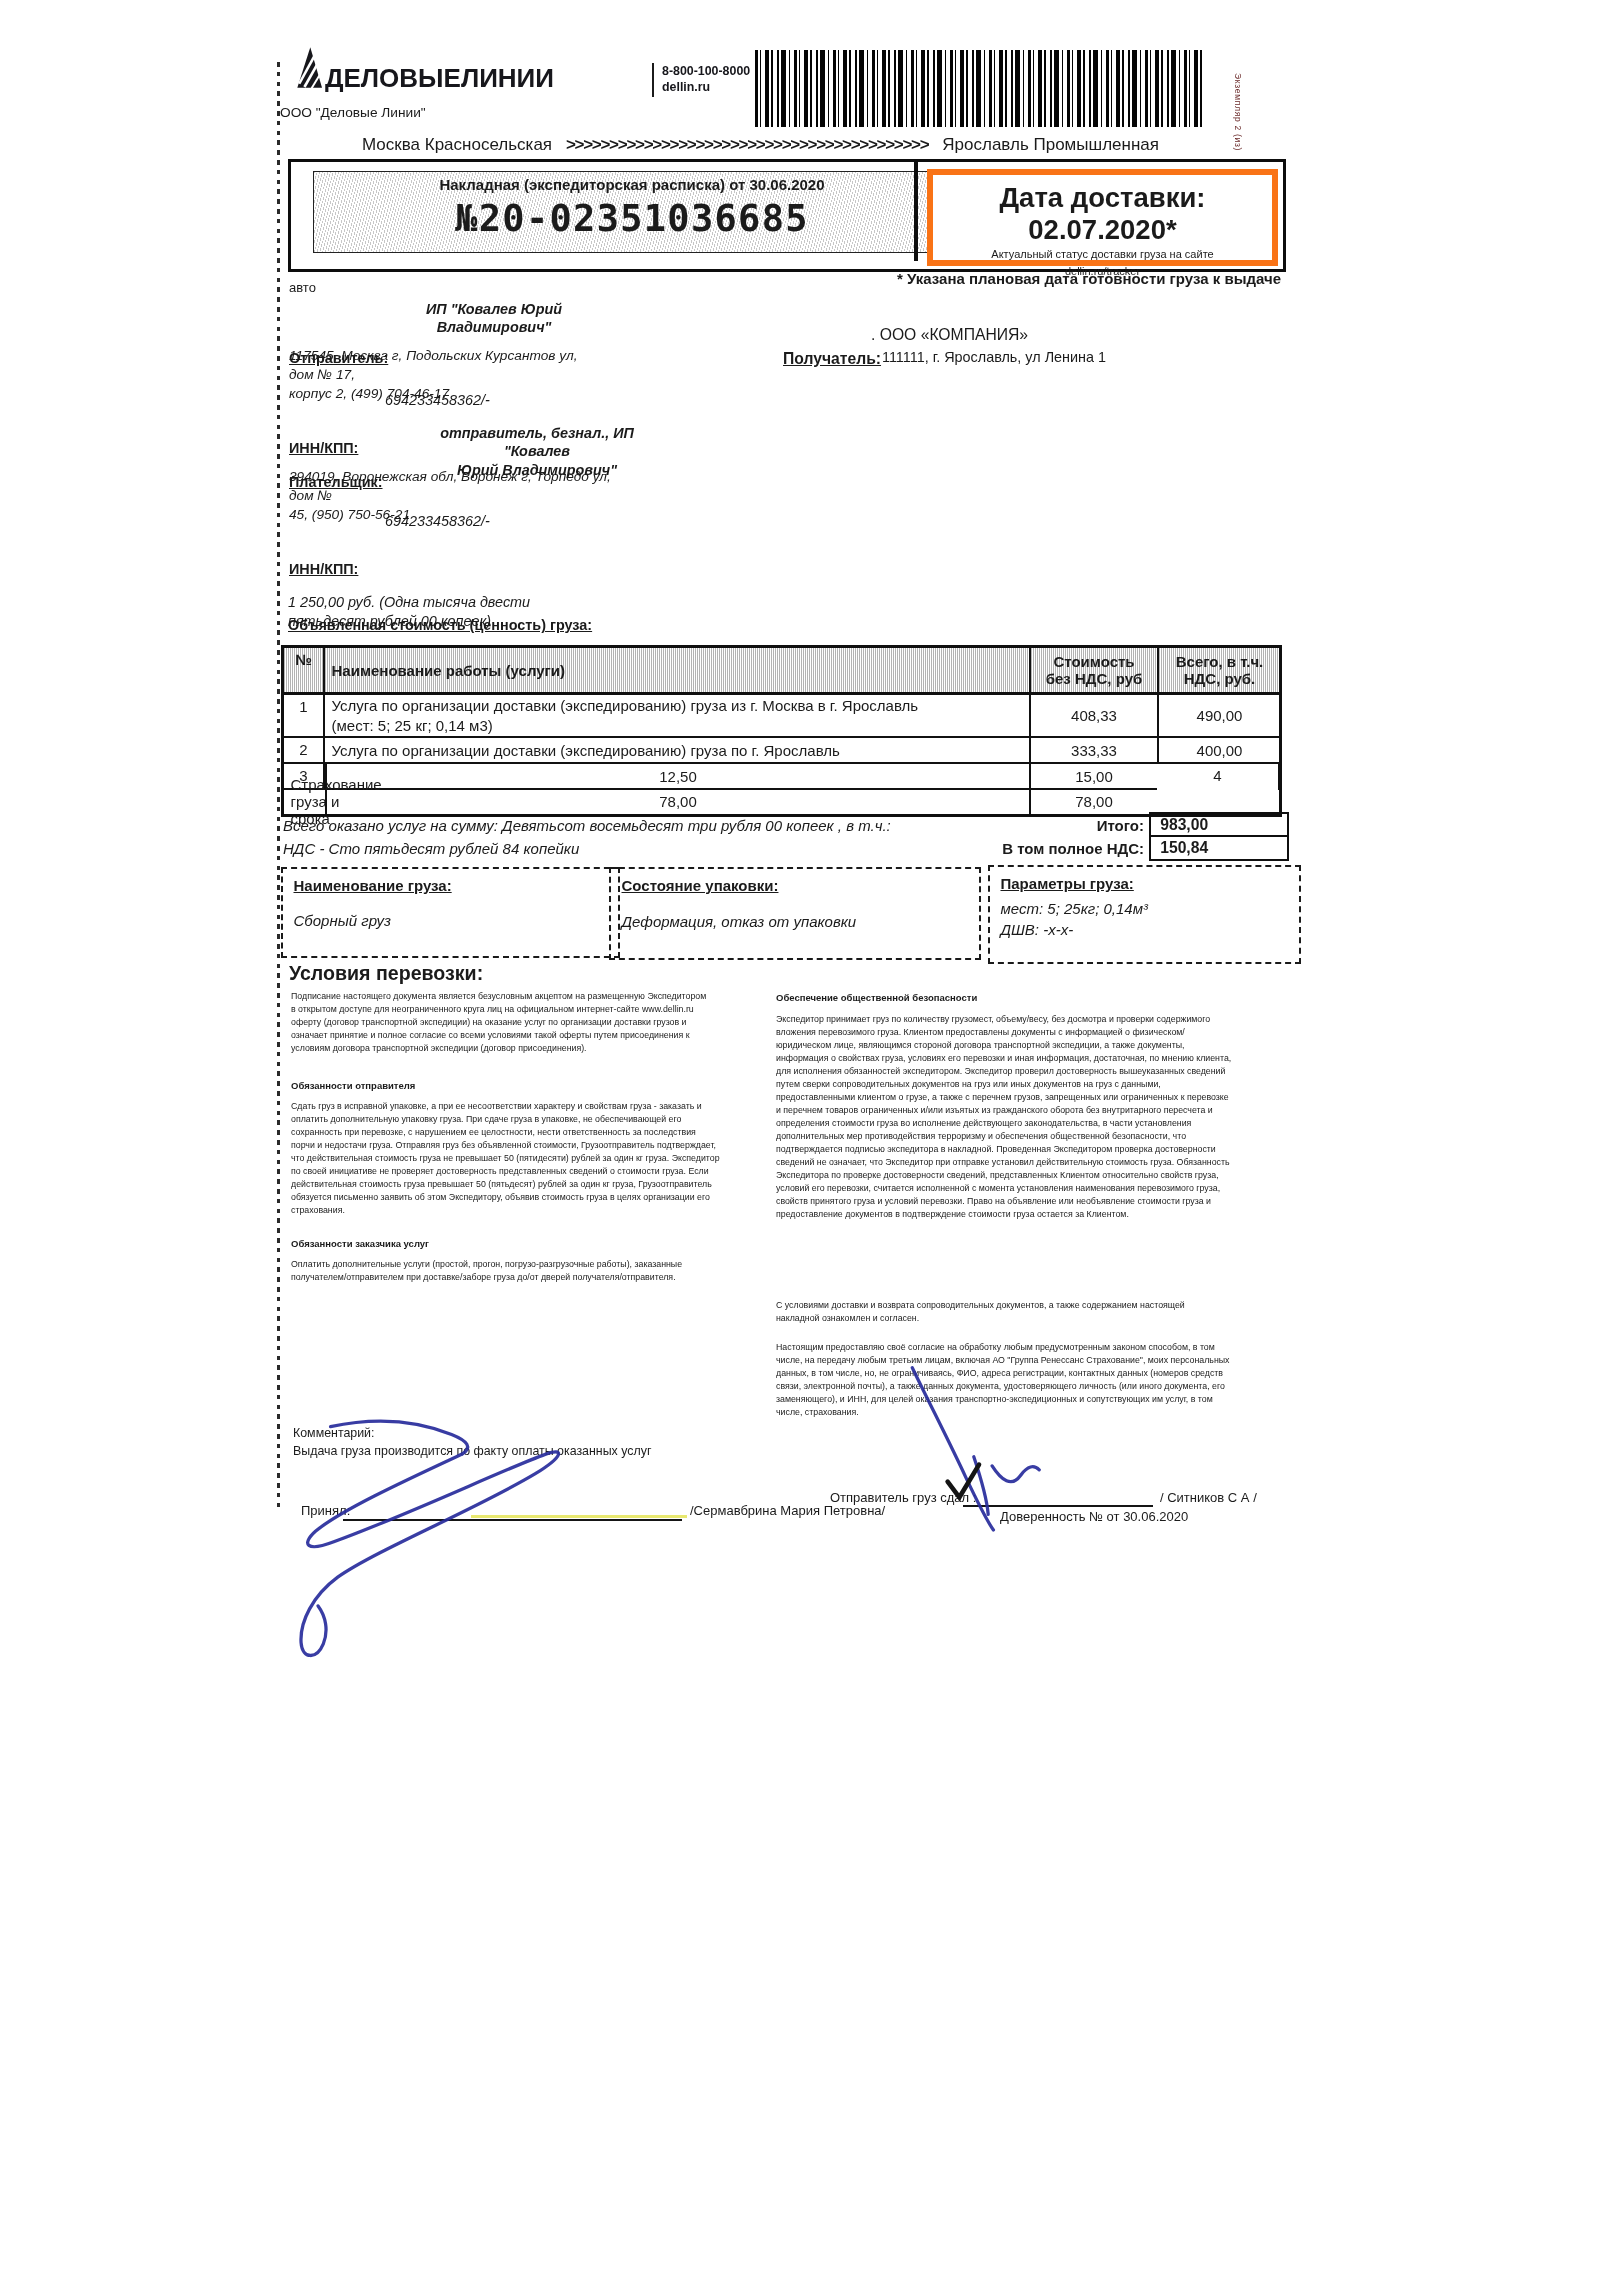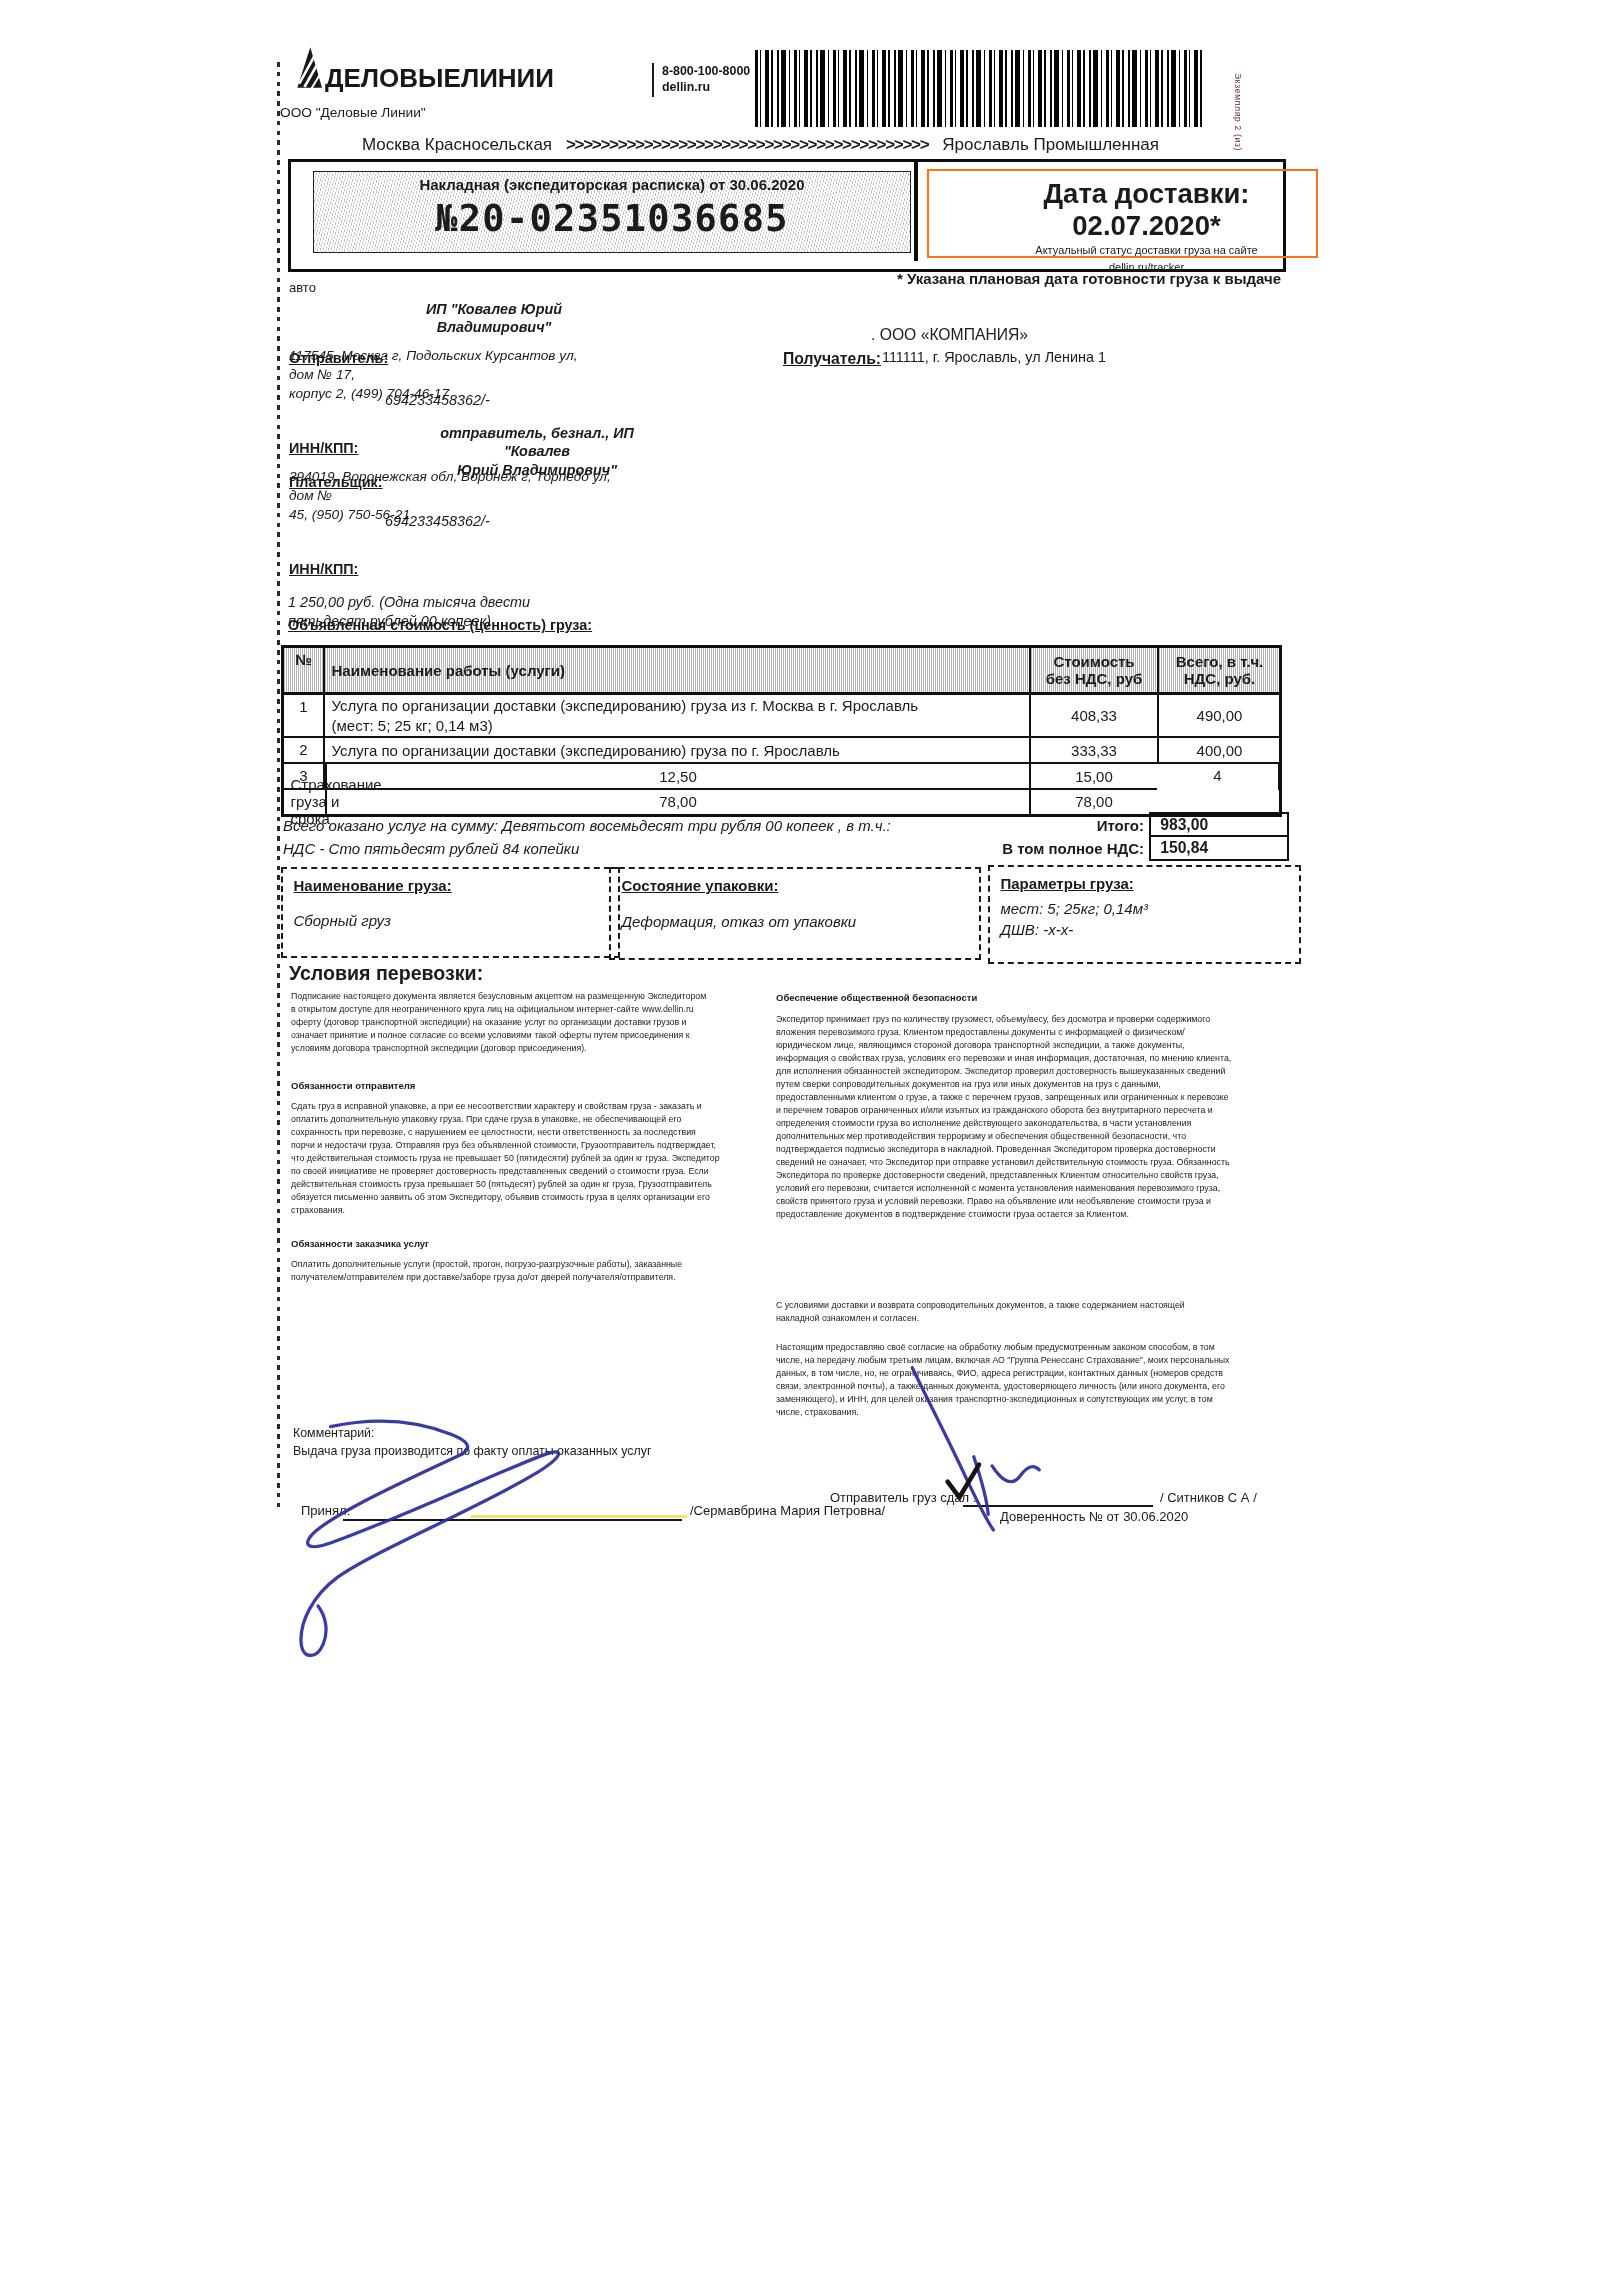--- a/index.html
+++ b/index.html
@@ -23,24 +23,24 @@
 
   .barcode{background-image:repeating-linear-gradient(90deg,
       #050505 0 2.6px,#fff 2.6px 4.6px,#050505 4.6px 5.9px,#fff 5.9px 10.5px,
       #050505 10.5px 14.4px,#fff 14.4px 16.4px,#050505 16.4px 17.7px,#fff 17.7px 22px,
       #050505 22px 23.6px,#fff 23.6px 26px,#050505 26px 31px,#fff 31px 34px,
       #050505 34px 35px,#fff 35px 39px);}
 
   
   .wb-outer{border:3.9px solid #0d0d0d;}
   .hatch-diag{background-image:repeating-linear-gradient(105deg,rgba(30,30,30,.25) 0 0.7px,rgba(255,255,255,0) 0.7px 2.6px);
-              border:1.3px solid #222;}
+              border:1.3px solid #222;padding-left:20px;}
   .wb-title{font-size:15px;font-weight:bold;}
   .wb-num{font-family:"DejaVu Sans Mono",monospace;font-size:37px;font-weight:bold;letter-spacing:1.3px;}
-  .date-inner{border:2px solid #f97316;padding-left:48px;}
+  .date-inner{border:6px solid #f97316;}
   .date-big{font-size:27.5px;font-weight:bold;}
   .date-small{font-size:11px;line-height:17px;}
   .footnote{font-size:15px;font-weight:bold;}
 
   
   .t22{font-size:14.4px;line-height:18.3px;}
   .t21{font-size:13.7px;line-height:19px;}
   .t24{font-size:15.7px;line-height:19.6px;}
   .lbl{font-weight:bold;text-decoration:underline;margin-top:48px;}
 

